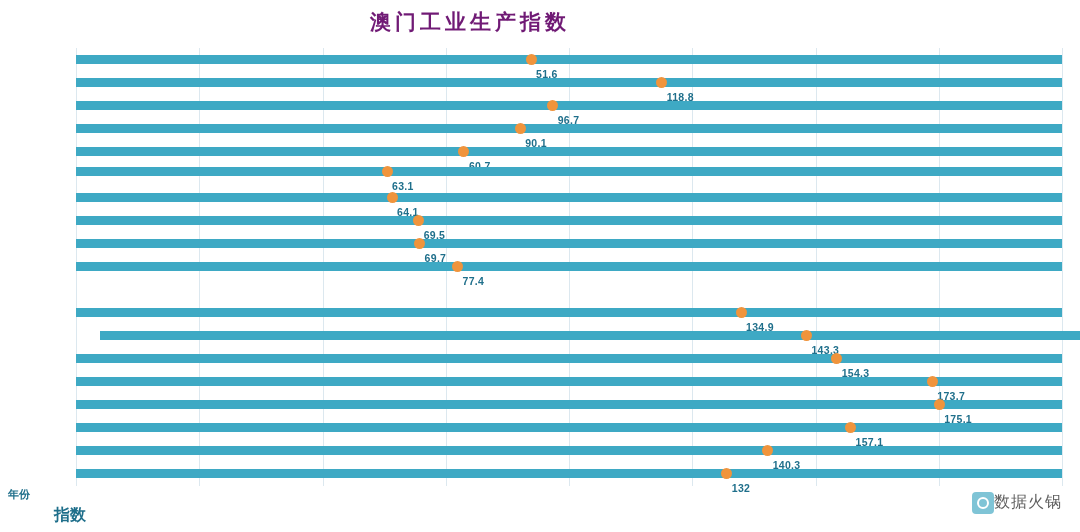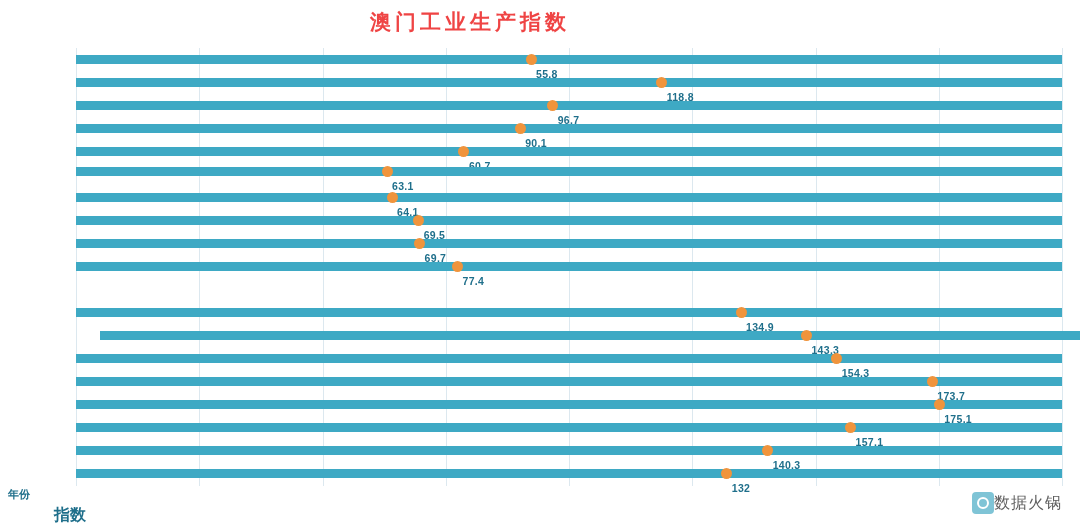--- a/index.html
+++ b/index.html
@@ -20,21 +20,21 @@
     height: 532px;
   }
   #chart-title {
     position: absolute;
     top: 8px;
     left: 0;
     width: 940px;
     text-align: center;
     font-size: 21px;
     font-weight: bold;
-    color: #ef4444;
+    color: #701a75;
     letter-spacing: 4px;
   }
   #plot {
     position: absolute;
     left: 76px;
     top: 48px;
     width: 986px;
     height: 438px;
   }
   .gridline {
@@ -90,21 +90,21 @@
     top: 505px;
     font-size: 16px;
     font-weight: bold;
     color: #1f6f8b;
   }
   #watermark {
     position: absolute;
     right: 18px;
     bottom: 18px;
     display: flex;
-    align-items: center;
+    align-items: flex-start;
   }
   #wm-icon {
     width: 22px;
     height: 22px;
     border-radius: 4px;
     background: #7fc4d6;
     position: relative;
   }
   #wm-icon:after {
     content: "";
@@ -136,21 +136,21 @@
       <div class="gridline" style="left: 246.5px;"></div>
       <div class="gridline" style="left: 369.75px;"></div>
       <div class="gridline" style="left: 493px;"></div>
       <div class="gridline" style="left: 616.25px;"></div>
       <div class="gridline" style="left: 739.5px;"></div>
       <div class="gridline" style="left: 862.75px;"></div>
       <div class="gridline" style="left: 986px;"></div>
       <div class="row" style="top: 0px;">
         <div class="bar"></div>
         <div class="dot" style="left: 455.039px;"></div>
-        <div class="dotlabel" style="left: 460.039px;">55.8</div>
+        <div class="dotlabel" style="left: 460.039px;">51.6</div>
       </div>
       <div class="row" style="top: 23px;">
         <div class="bar"></div>
         <div class="dot" style="left: 585.684px;"></div>
         <div class="dotlabel" style="left: 590.684px;">118.8</div>
       </div>
       <div class="row" style="top: 46px;">
         <div class="bar"></div>
         <div class="dot" style="left: 476.731px;"></div>
         <div class="dotlabel" style="left: 481.731px;">96.7</div>

